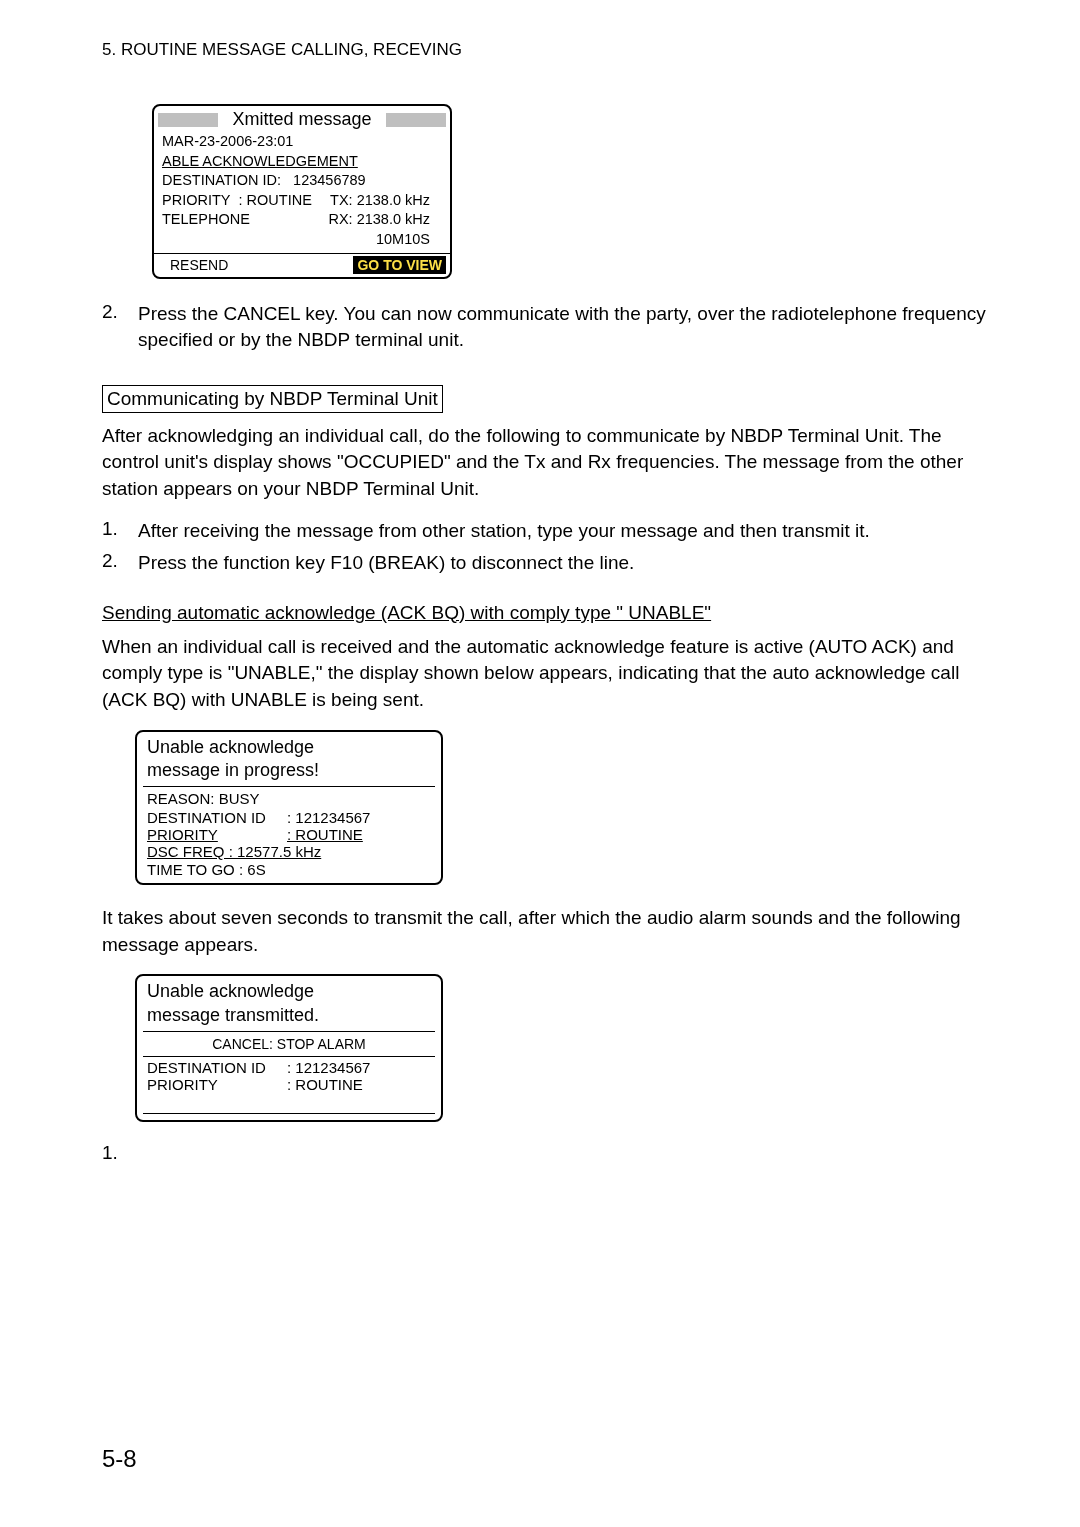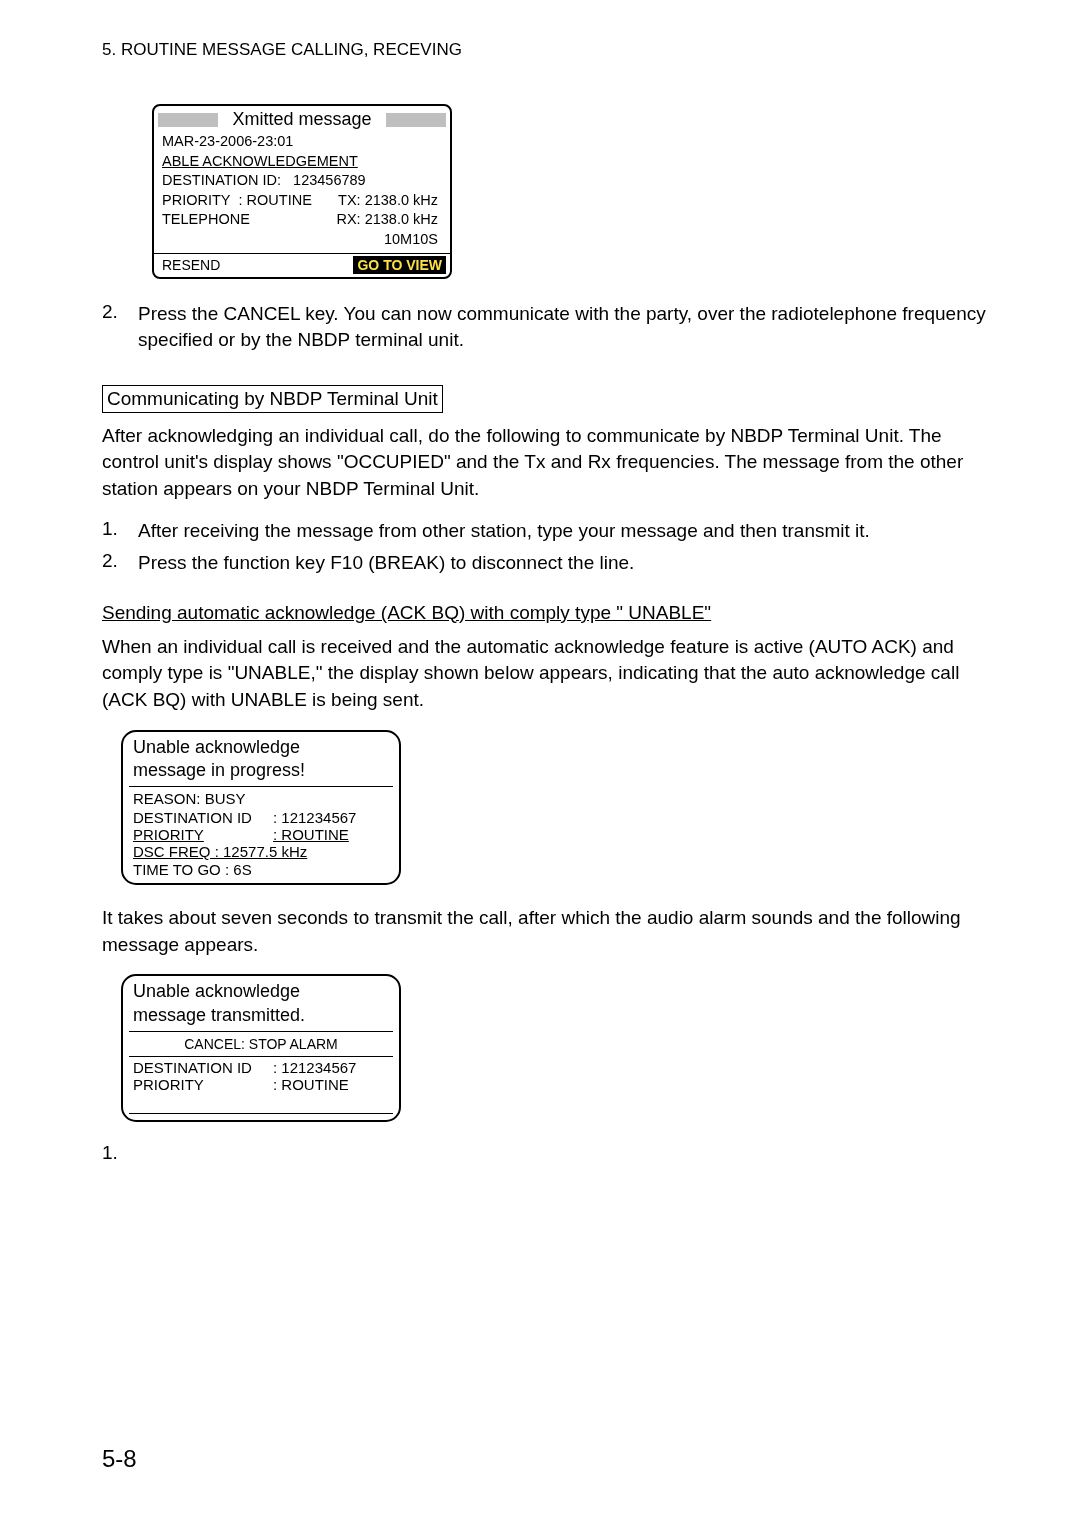--- a/index.html
+++ b/index.html
@@ -36,21 +36,21 @@
       background: #bfbfbf;
       height: 14px;
       flex: 1;
     }
     .display-title {
       padding: 0 14px;
       font-size: 18px;
       white-space: nowrap;
     }
     .display-inner {
-      padding: 0 12px 4px 8px;
+      padding: 0 20px 4px 8px;
       font-size: 14.5px;
       line-height: 1.35;
     }
     .display-row {
       display: flex;
       justify-content: space-between;
     }
     .underline-row {
       text-decoration: underline;
     }
@@ -63,20 +63,21 @@
     }
     .go-to-view {
       background: #000;
       color: #fde047;
       font-weight: bold;
       padding: 1px 4px;
       font-size: 14px;
     }
     .resend {
       font-size: 14px;
+      margin-left: 8px;
     }
     .right-align {
       text-align: right;
     }
     .numbered-item {
       display: flex;
       margin-bottom: 6px;
     }
     .num {
       width: 36px;
@@ -101,23 +102,23 @@
       margin-bottom: 16px;
     }
     .sub-heading {
       font-size: 19px;
       text-decoration: underline;
       margin-top: 26px;
       margin-bottom: 10px;
     }
     .display-box2 {
       border: 2.5px solid #000;
-      border-radius: 15px;
-      width: 280px;
-      margin-left: 19px;
+      border-radius: 8px;
+      width: 308px;
+      margin-left: 33px;
       margin-bottom: 20px;
       padding: 4px 0 4px 0;
     }
     .db2-top {
       padding: 0 10px 2px 10px;
       font-size: 18px;
       line-height: 1.3;
     }
     .db2-hr {
       border: none;

